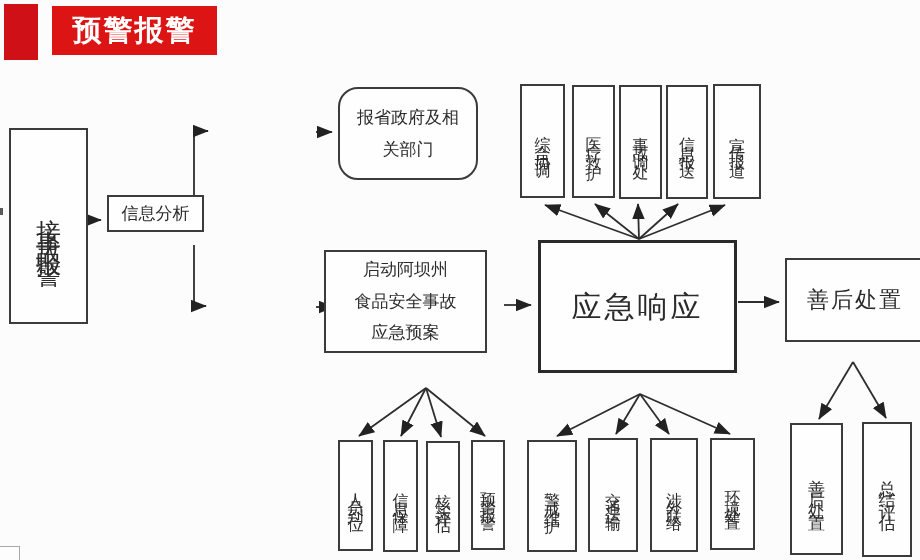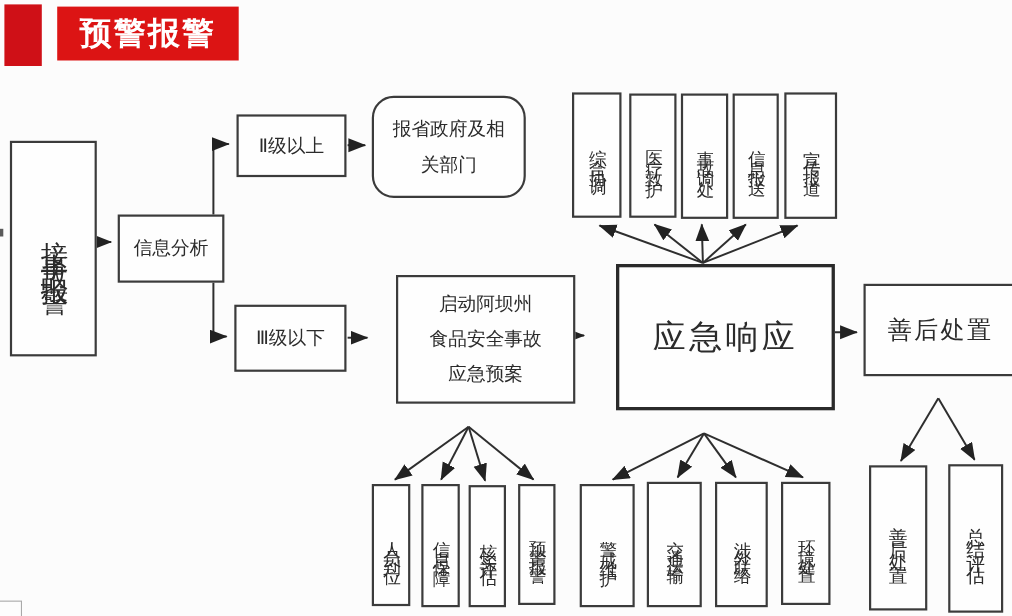--- a/index.html
+++ b/index.html
@@ -7,21 +7,21 @@
     position:relative; width:920px; height:560px; overflow:hidden;
     background:#fcfcfc; font-family:"Liberation Sans", sans-serif; color:#2b2b2b;
   }
   .connectors { position:absolute; left:0; top:0; z-index:1; }
   .node {
     position:absolute; z-index:2; box-sizing:border-box;
     background:#fefefe; border:2px solid #3b3b3b;
     display:flex; align-items:center; justify-content:center;
     text-align:center; white-space:pre-line; line-height:1.85;
   }
-  .thick { border-width:3px; border-color:#2a2a2a;margin-left:22px; }
+  .thick { border-width:3px; border-color:#2a2a2a; }
   .vt { writing-mode:vertical-rl; text-orientation:upright; white-space:nowrap; line-height:1; }
   .v-lg  { font-size:25px; letter-spacing:11px; }
   .v-fn  { font-size:16px; letter-spacing:9px;  }
   .v-task{ font-size:16px; letter-spacing:8px;  }
   .v-post{ font-size:17px; letter-spacing:12px; }
   .t-md  { font-size:17px; }
   .t-big { font-size:30px; letter-spacing:3px; }
   .t-late{ font-size:22px; letter-spacing:2px; }
   .banner {
     position:absolute; z-index:3; display:flex; align-items:center; justify-content:center;
@@ -78,38 +78,32 @@
 
       <line x1="853" y1="362" x2="819" y2="419" marker-end="url(#arw)"></line>
       <line x1="853" y1="362" x2="886" y2="418" marker-end="url(#arw)"></line>
     </g>
   </svg>
 
   <div class="node" style="left:9px; top:128px; width:79px; height:196px;">
     <span class="vt v-lg">接事故报警</span>
   </div>
 
-  <div class="node t-md" style="left:107px; top:195px; width:97px; height:62px;">
+  <div class="node t-md" style="left:107px; top:195px; width:97px; height:37px;">
     <span>信息分析</span>
   </div>
 
-  <div class="node t-md" style="left:215px; top:104px; width:100px; height:57px;">
-    <span>Ⅱ级以上</span>
-  </div>
 
   <div class="node t-md" style="left:338px; top:87px; width:140px; height:93px;border-radius:20px;">
     <span>报省政府及相
 关部门</span>
   </div>
 
-  <div class="node t-md" style="left:213px; top:277px; width:102px; height:61px;">
-    <span>Ⅲ级以下</span>
-  </div>
 
-  <div class="node t-md" style="left:360px; top:250px; width:163px; height:117px;">
+  <div class="node t-md" style="left:324px; top:250px; width:163px; height:103px;">
     <span>启动阿坝州
 食品安全事故
 应急预案</span>
   </div>
 
   <div class="node thick t-big" style="left:538px; top:240px; width:199px; height:133px;">
     <span>应急响应</span>
   </div>
 
   <div class="node t-late" style="left:785px; top:258px; width:140px; height:84px;">

